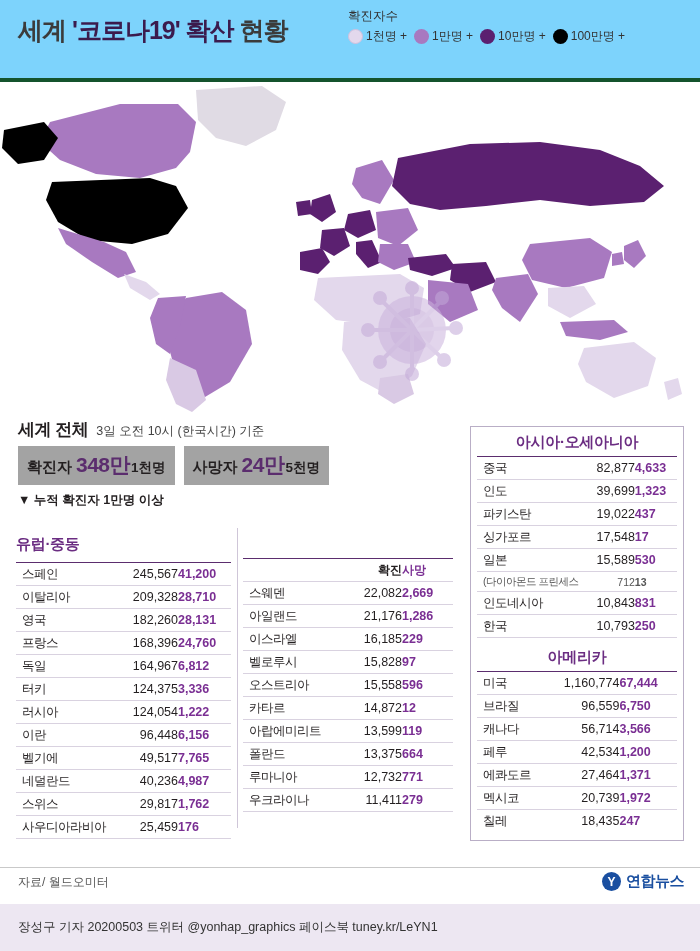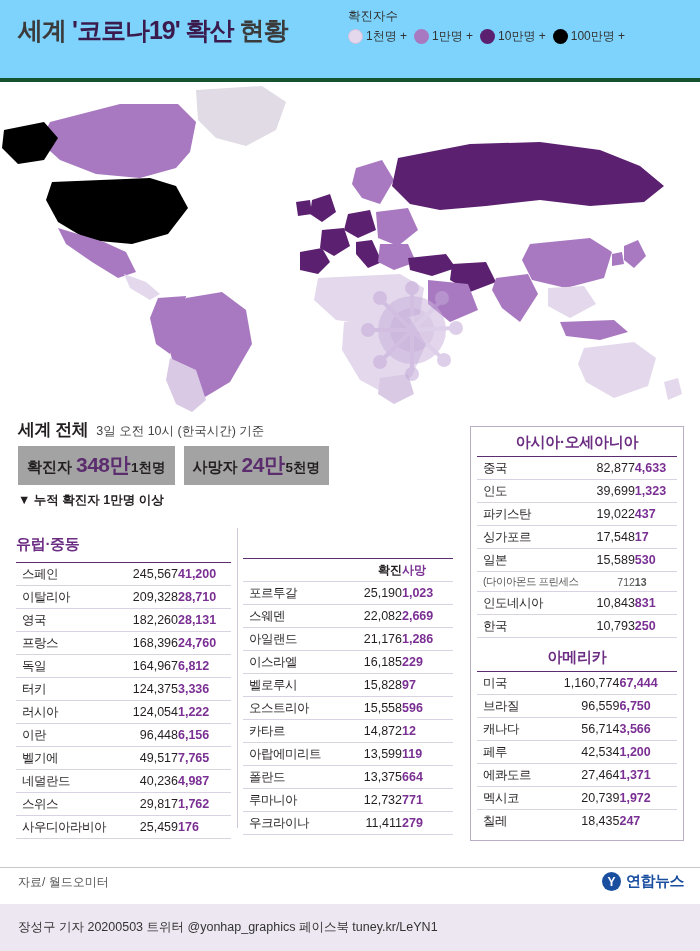--- a/index.html
+++ b/index.html
@@ -326,25 +326,20 @@
 <div class="mid-block">
   <div class="mid-spacer"></div>
   <table>
     <tbody>
       <tr class="sep colhead">
           <td class="name"></td>
           <td class="conf">확진</td>
           <td class="death">사망</td>
         </tr>
       <tr class="sep">
-          <td class="name">포르투갈</td>
-          <td class="conf">25,190</td>
-          <td class="death">1,023</td>
-        </tr>
-      <tr class="sep">
           <td class="name">스웨덴</td>
           <td class="conf">22,082</td>
           <td class="death">2,669</td>
         </tr>
       <tr class="sep">
           <td class="name">아일랜드</td>
           <td class="conf">21,176</td>
           <td class="death">1,286</td>
         </tr>
       <tr class="sep">

